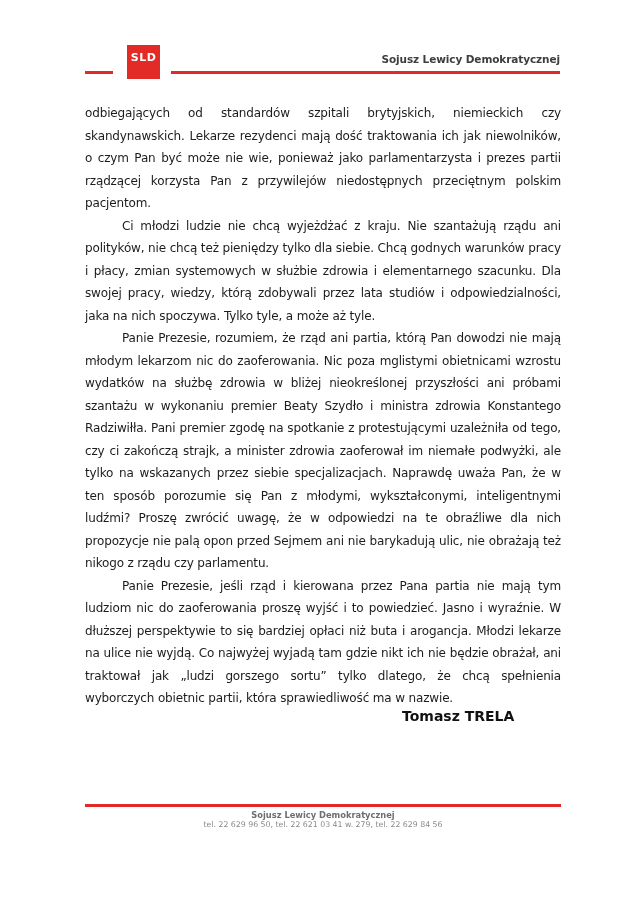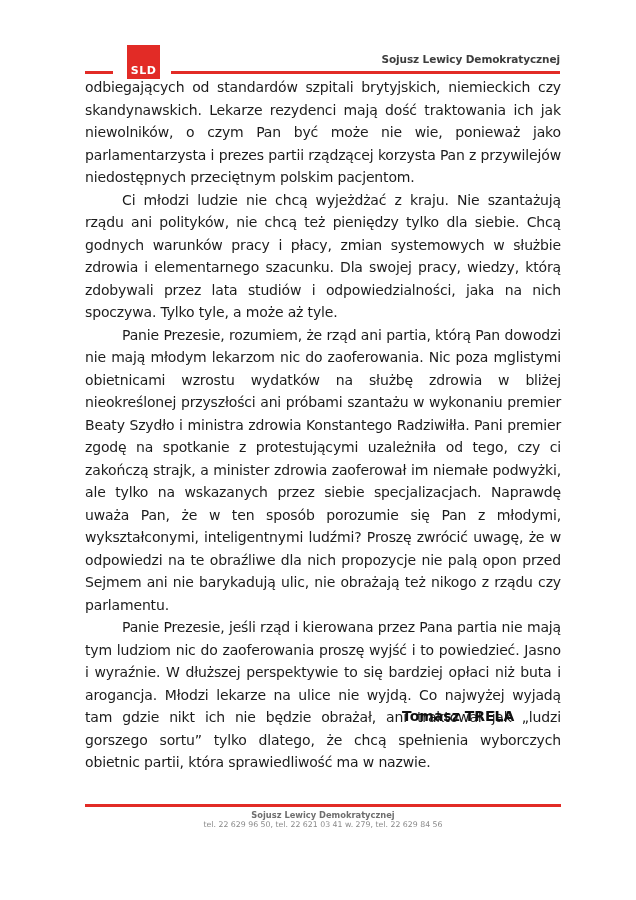--- a/index.html
+++ b/index.html
@@ -29,43 +29,43 @@
     display: flex;
     align-items: flex-end;
     justify-content: center;
   }
   .logo-square span {
     color: #ffffff;
     font-weight: bold;
     font-size: 11px;
     letter-spacing: 0.5px;
     line-height: 1;
-    padding-bottom: 3px;
+    padding-bottom: 16px;
   }
   .header-rule {
     position: absolute;
     left: 171px; top: 71px;
     width: 389px; height: 3px;
     background: #e22b26;
   }
   .header-org {
     position: absolute;
     right: 76px; top: 53px;
     font-size: 10.5px;
     font-weight: bold;
     color: #3d3d3d;
     letter-spacing: -0.1px;
   }
 
   
   .letter-body {
     position: absolute;
-    left: 85px; top: 76px;
+    left: 85px; top: 102px;
     width: 476px;
-    font-size: 14px;
+    font-size: 12px;
     line-height: 22.5px;
     letter-spacing: -0.15px;
     color: #1c1c1c;
     text-align: justify;
   }
   .letter-body p { margin: 0; }
   .letter-body p.indent { text-indent: 37px; }
 
   .signature {
     position: absolute;

